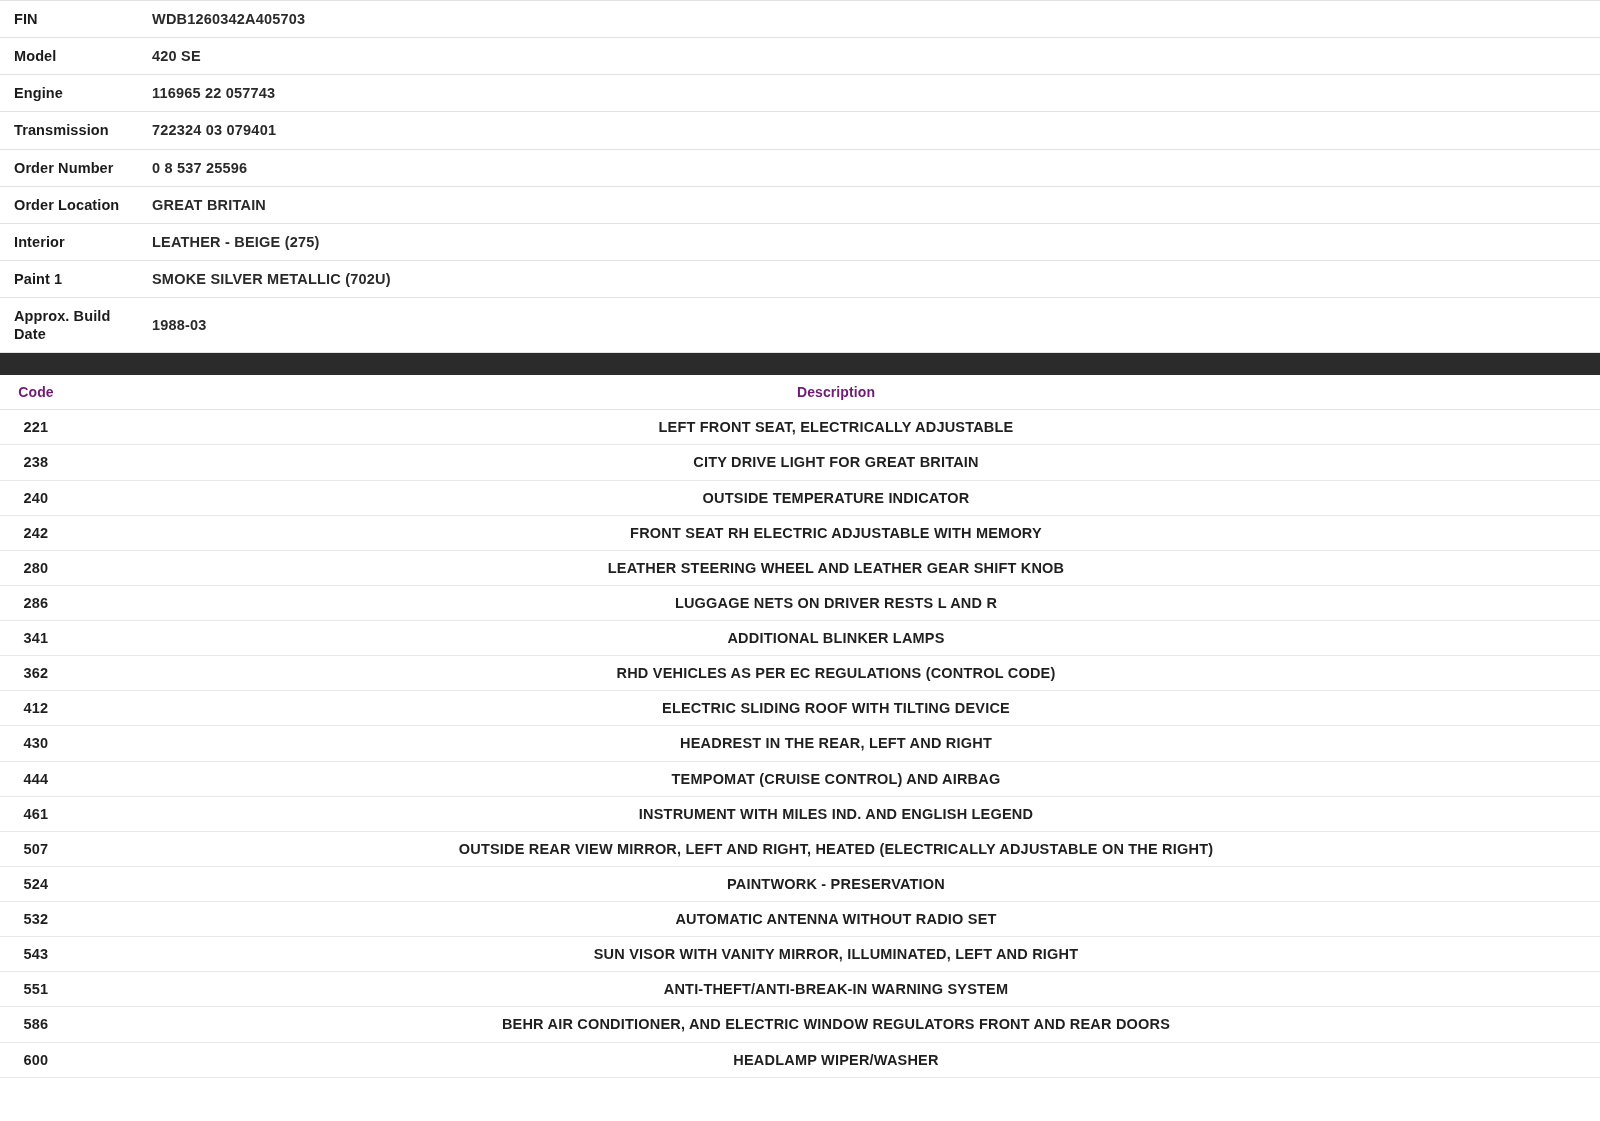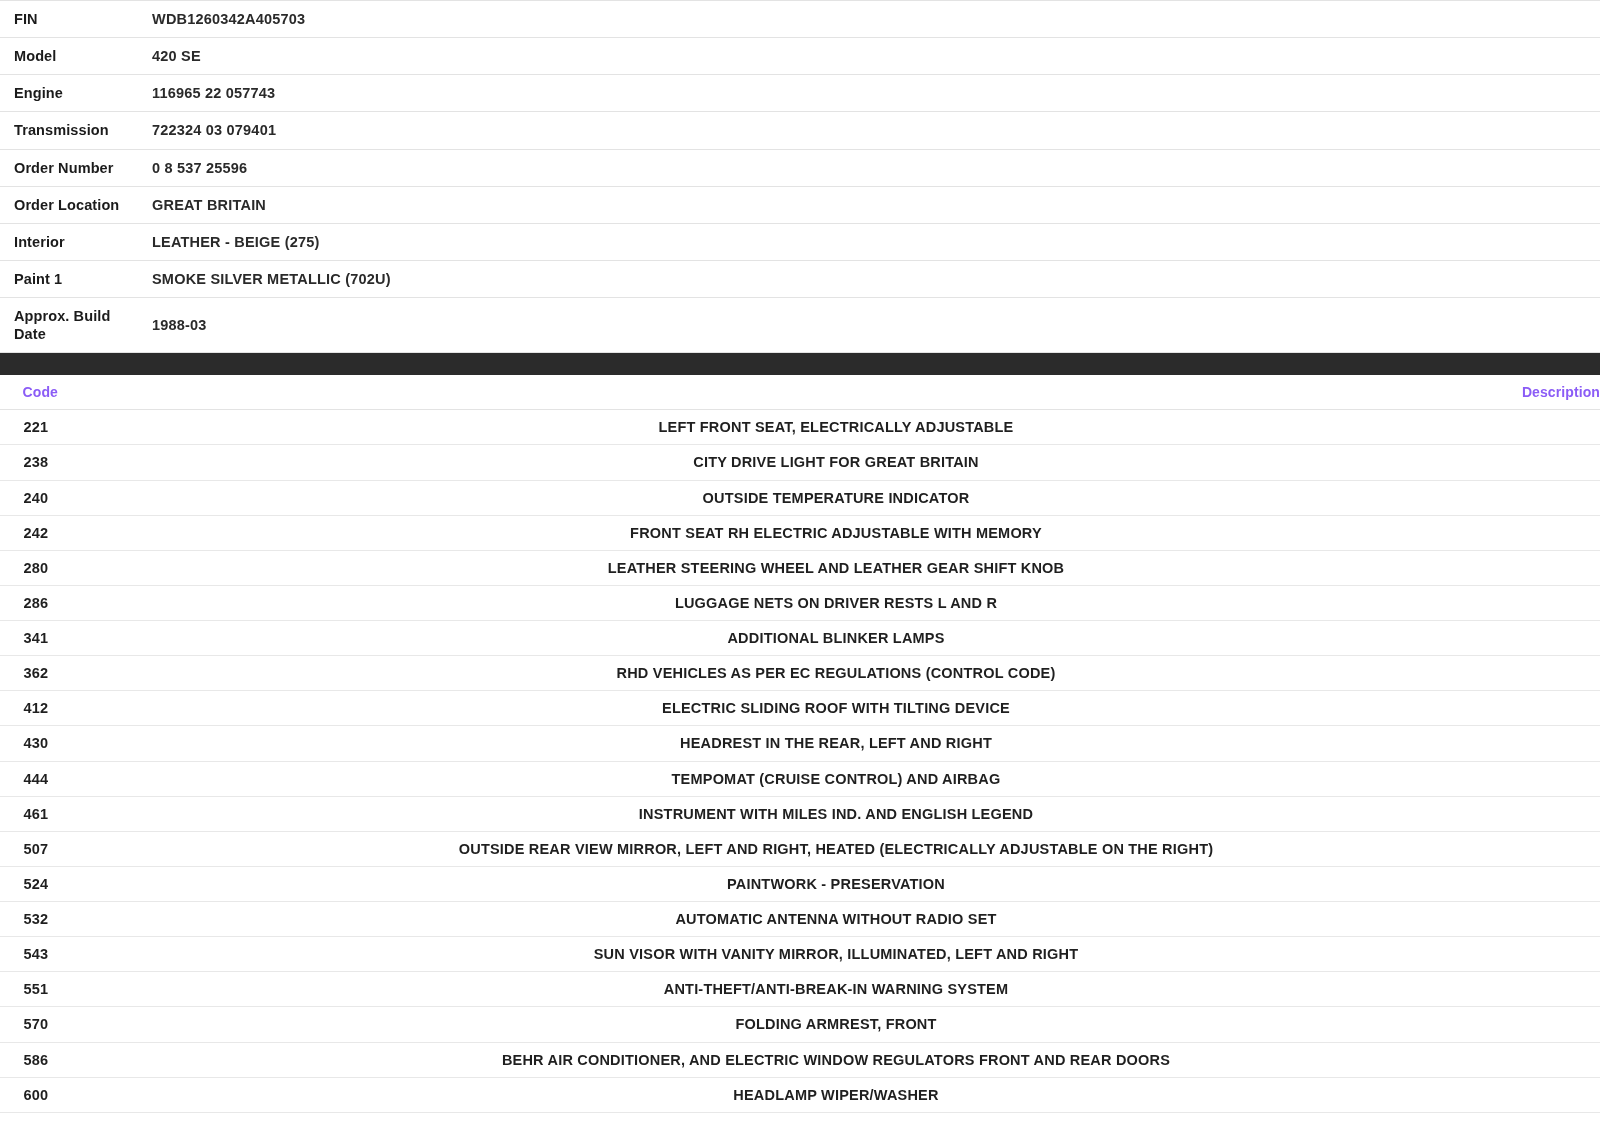--- a/index.html
+++ b/index.html
@@ -59,24 +59,24 @@
     width: 100%;
   }
 
   
   .codes-table {
     width: 100%;
     border-collapse: collapse;
     table-layout: fixed;
   }
   .codes-table thead th {
-    text-align: right;
+    text-align: center;
     font-size: 14px;
     font-weight: bold;
-    color: #8b5cf6;
+    color: #701a75;
     padding: 9px 0 9px 17px;
     letter-spacing: 0.1px;
   }
   .codes-table thead tr {
     border-bottom: 1px solid #e3e3e3;
   }
   .codes-table tbody tr {
     border-bottom: 1px solid #e8e8e8;
   }
   .codes-table td {
@@ -218,24 +218,20 @@
         </tr>
         <tr>
           <td class="col-code">543</td>
           <td class="col-desc">SUN VISOR WITH VANITY MIRROR, ILLUMINATED, LEFT AND RIGHT</td>
         </tr>
         <tr>
           <td class="col-code">551</td>
           <td class="col-desc">ANTI-THEFT/ANTI-BREAK-IN WARNING SYSTEM</td>
         </tr>
         <tr>
-          <td class="col-code">570</td>
-          <td class="col-desc">FOLDING ARMREST, FRONT</td>
-        </tr>
-        <tr>
           <td class="col-code">586</td>
           <td class="col-desc">BEHR AIR CONDITIONER, AND ELECTRIC WINDOW REGULATORS FRONT AND REAR DOORS</td>
         </tr>
         <tr>
           <td class="col-code">600</td>
           <td class="col-desc">HEADLAMP WIPER/WASHER</td>
         </tr>
       </tbody>
   </table>
 

